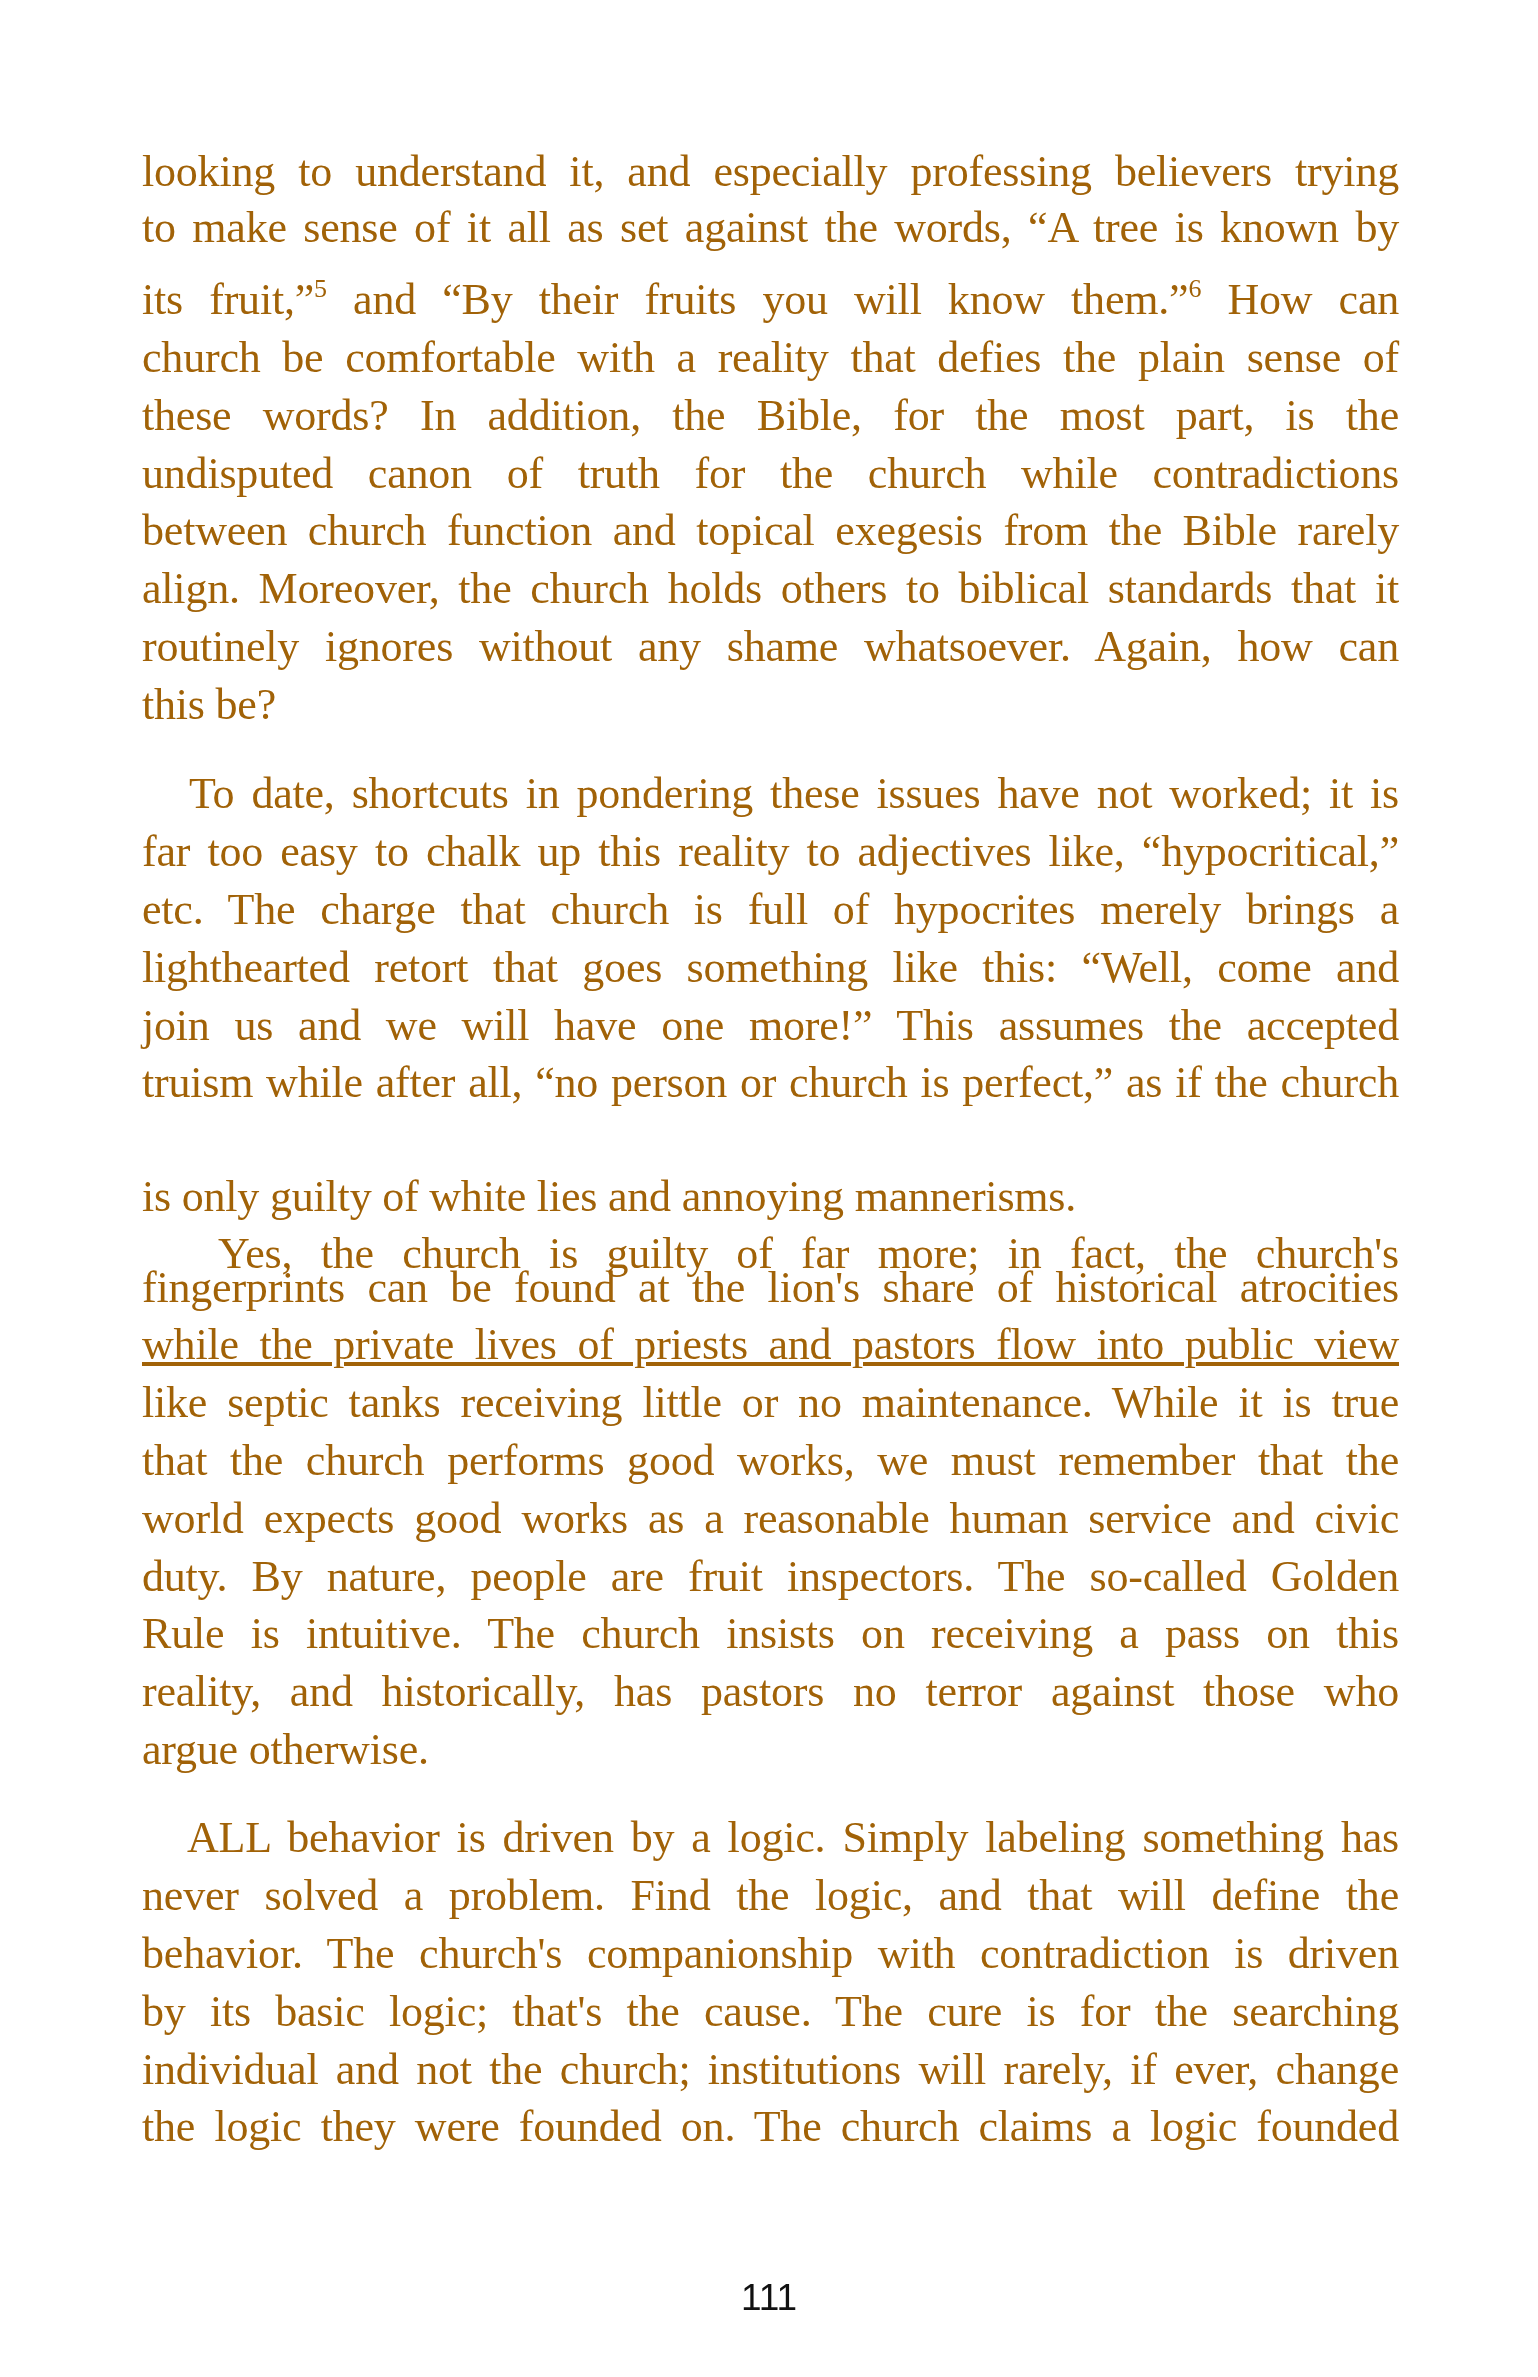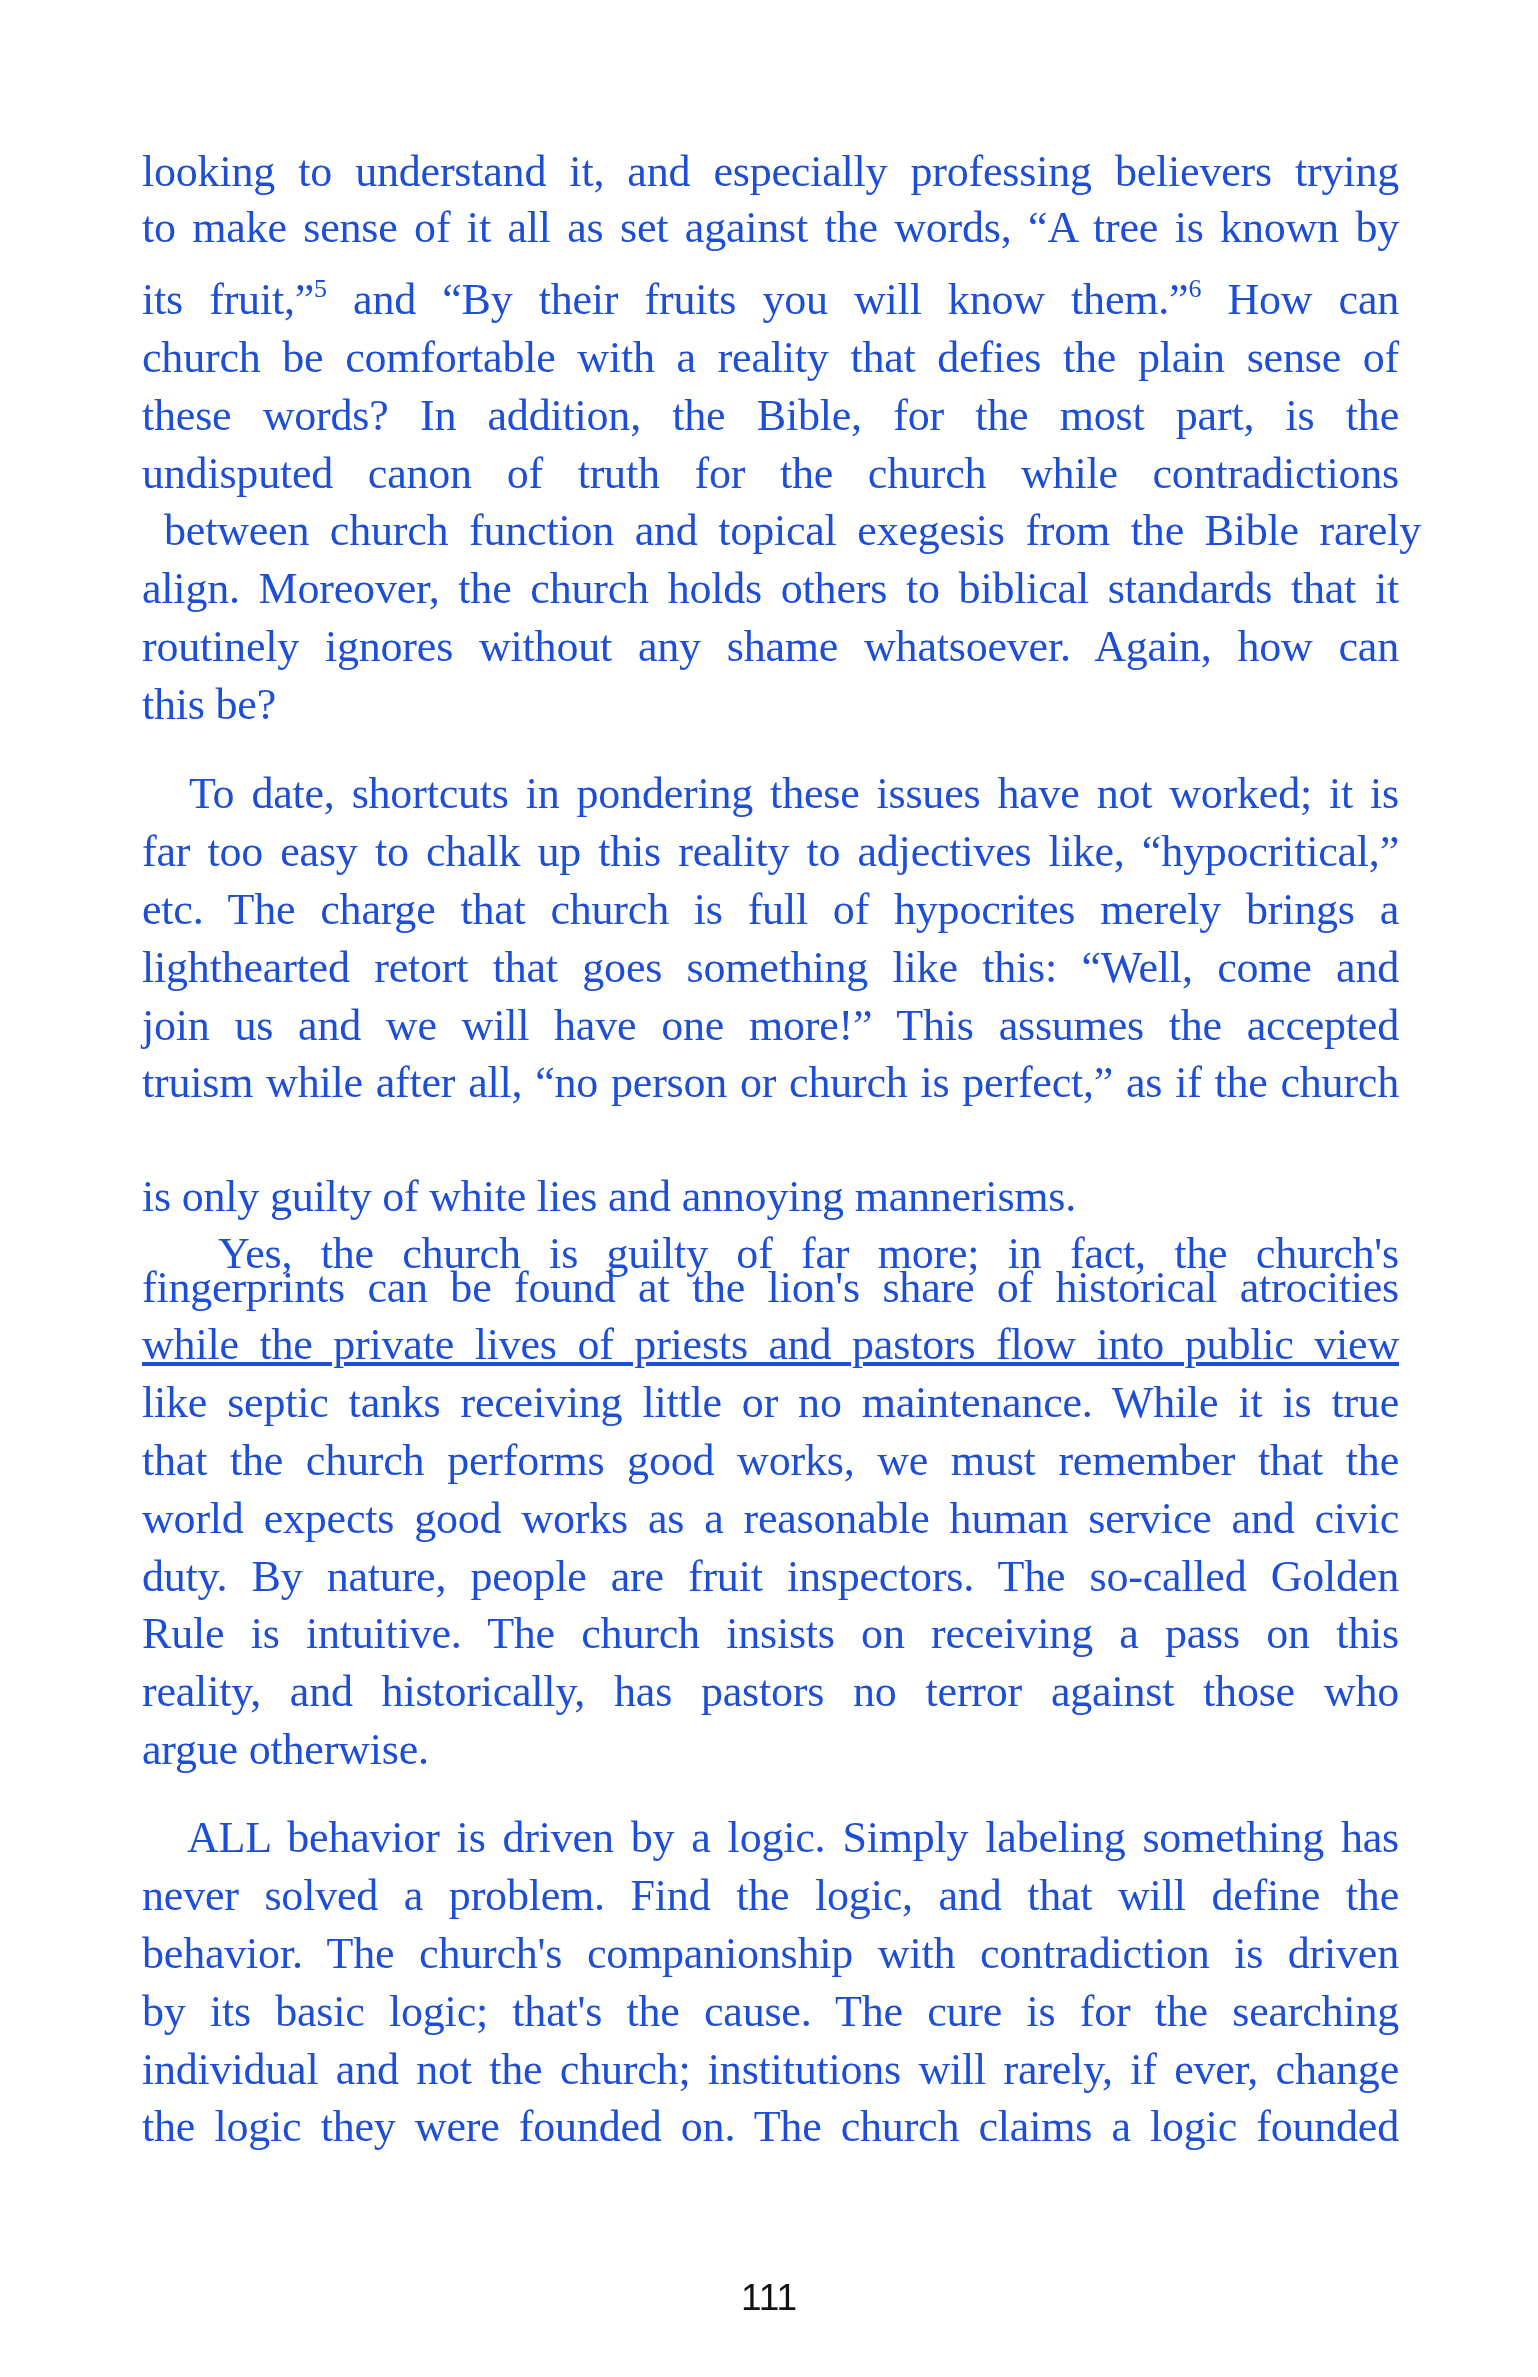--- a/index.html
+++ b/index.html
@@ -3,21 +3,21 @@
 <meta charset="utf-8">
 <style>
   html, body { margin: 0; padding: 0; background: #ffffff; }
   body { width: 1538px; height: 2377px; position: relative; overflow: hidden; }
   .page { position: absolute; left: 0; top: 0; width: 1538px; height: 2377px; background: #ffffff; }
   .column { position: absolute; left: 142px; width: 1257px; top: 0; }
   .para { position: absolute; left: 0; width: 1257px; }
   .line {
     position: absolute; left: 0; width: 1257px; height: 58px;
     font-family: "Liberation Serif", "DejaVu Serif", serif;
-    font-size: 44px; line-height: 58px; color: #1d4ed8;
+    font-size: 44px; line-height: 58px; color: #a16207;
     white-space: nowrap; text-align: justify; text-align-last: justify;
     letter-spacing: -0.2px;
   }
   .line.last { text-align: left; text-align-last: left; }
   .line sup { font-size: 26px; line-height: 0; vertical-align: 17px; }
   .page-number {
     position: absolute; left: 0; width: 1538px; top: 2277px; text-align: center;
     font-family: "Liberation Sans", "DejaVu Sans", sans-serif; font-size: 37px; color: #111111;
   }
 </style>
@@ -27,21 +27,21 @@
 <div class="page">
   <div class="column">
 
     <div class="para" style="top:0;">
       <div class="line" style="top:143px;">looking to understand it, and especially professing believers trying</div>
       <div class="line" style="top:199px;">to make sense of it all as set against the words, “A tree is known by</div>
       <div class="line" style="top:271px;"><span>its fruit,”</span><sup>5</sup><span> and “By their fruits you will know them.”</span><sup>6</sup><span> How can</span></div>
       <div class="line" style="top:329px;">church be comfortable with a reality that defies the plain sense of</div>
       <div class="line" style="top:387px;">these words? In addition, the Bible, for the most part, is the</div>
       <div class="line" style="top:445px;">undisputed canon of truth for the church while contradictions</div>
-      <div class="line" style="top:502px;margin-left:22px;">between church function and topical exegesis from the Bible rarely</div>
+      <div class="line" style="top:502px;">between church function and topical exegesis from the Bible rarely</div>
       <div class="line" style="top:560px;">align. Moreover, the church holds others to biblical standards that it</div>
       <div class="line" style="top:618px;">routinely ignores without any shame whatsoever. Again, how can</div>
       <div class="line last" style="top:676px;">this be?</div>
     </div>
 
     <div class="para" style="top:0;">
       <div class="line" style="top:765px; left:47px; width:1210px;">To date, shortcuts in pondering these issues have not worked; it is</div>
       <div class="line" style="top:823px;">far too easy to chalk up this reality to adjectives like, “hypocritical,”</div>
       <div class="line" style="top:881px;">etc. The charge that church is full of hypocrites merely brings a</div>
       <div class="line" style="top:939px;">lighthearted retort that goes something like this: “Well, come and</div>

